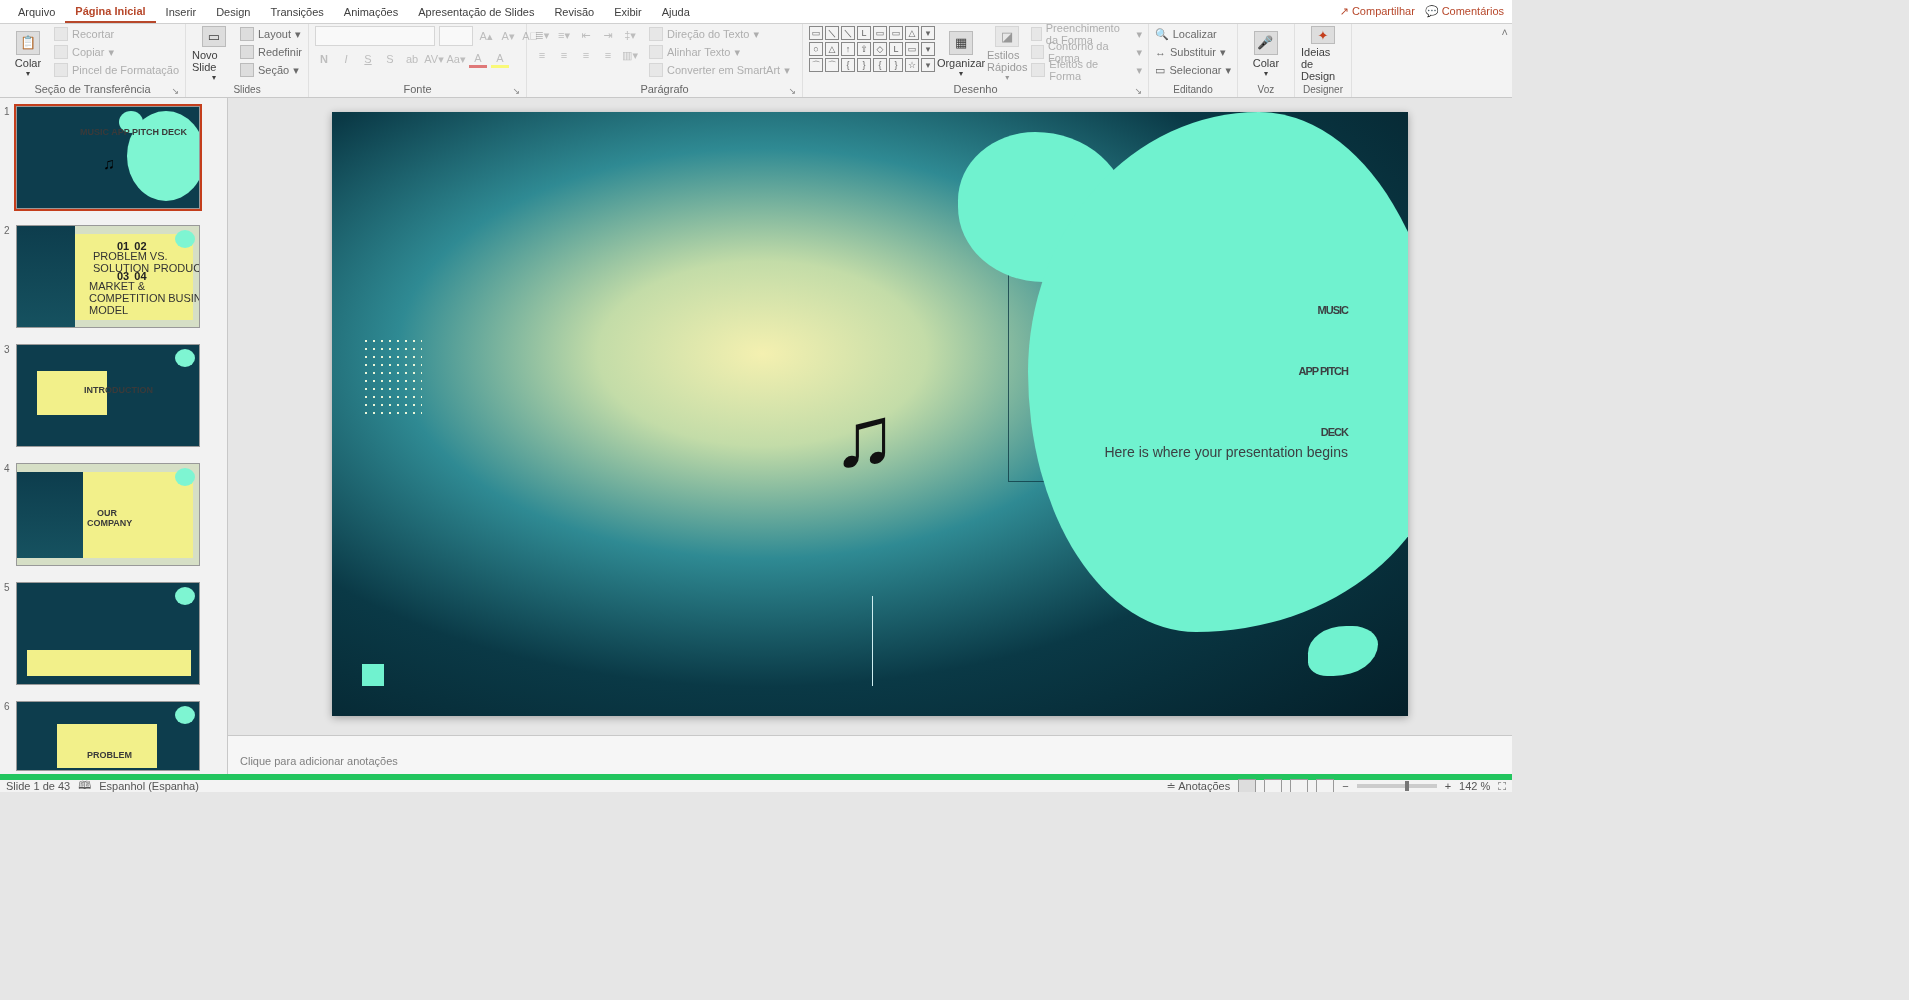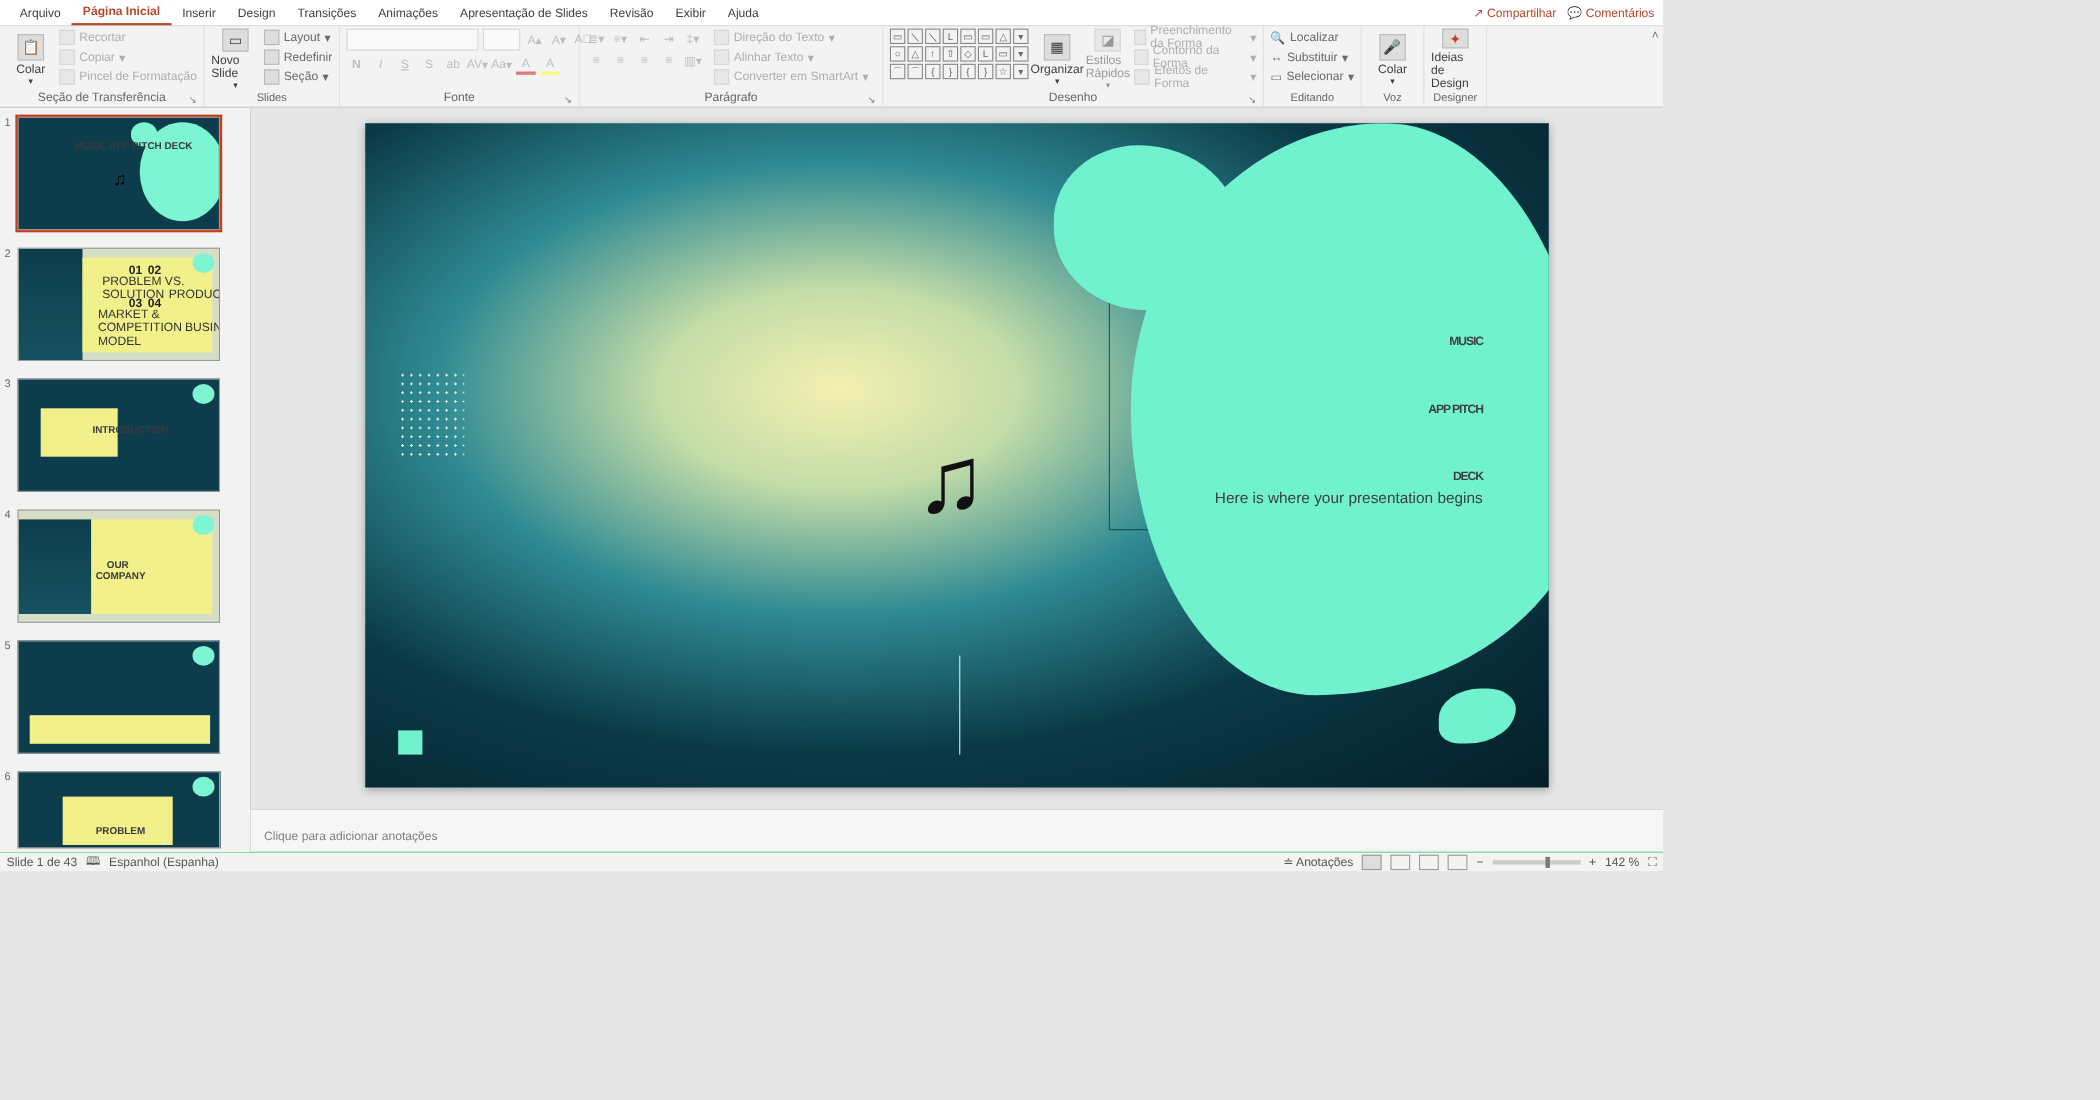--- a/index.html
+++ b/index.html
@@ -55,21 +55,21 @@
 .sq-accent { position:absolute; left:30px; bottom:30px; width:22px; height:22px; background:#70f2cf; }
 .dots { position:absolute; left:30px; top:225px; width:60px; height:80px;
         background-image: radial-gradient(#e9f5d9 1.2px, transparent 1.2px);
         background-size: 8px 8px; }
 .vline { position:absolute; left:540px; bottom:30px; width:1px; height:90px; background:#cfeef0; }
 .frame-tr { position:absolute; right:80px; top:110px; width:320px; height:260px; border: 1px solid rgba(15,60,70,0.8); }
 
 .notes { height: 24px; border-top: 1px solid #c8c8c8; background:#f6f6f6; padding: 19px 12px; color:#808080; }
 
 
-.status { height: 18px; background: #f3f3f3; border-top: 1px solid #22c55e; display:flex; align-items:center; padding: 0 6px; font-size: 10.5px; color:#555; }
+.status { height: 18px; background: #f3f3f3; border-top: 6px solid #22c55e; display:flex; align-items:center; padding: 0 6px; font-size: 10.5px; color:#555; }
 .status-right { margin-left:auto; display:flex; align-items:center; gap:8px; }
 .status-right .vbtn { width:18px; height:14px; border:1px solid #999; }
 .zoom-slider { width:80px; height:4px; background:#ccc; position:relative; }
 .zoom-slider::after { content:""; position:absolute; left:60%; top:-3px; width:4px; height:10px; background:#777; }
 
 ::-webkit-scrollbar { width: 14px; }
 ::-webkit-scrollbar-track { background: #eee; }
 ::-webkit-scrollbar-thumb { background: #c4c4c4; }
 </style>
 </head>
@@ -274,21 +274,21 @@
 </div>
 
 <div class="main">
   <div class="thumbs">
 
     <div class="thumb-row">
       <div class="thumb-num">1</div>
       <div class="thumb sel">
         <div class="blob" style="right:-6px;top:4px;width:78px;height:90px;"></div>
         <div class="blob" style="right:56px;top:4px;width:24px;height:22px;"></div>
-        <div style="position:absolute;right:24px;top:20px;text-align:left;padding-left:44px;" class="thumb-label">MUSIC APP PITCH DECK</div>
+        <div style="position:absolute;right:12px;top:20px;text-align:left;padding-left:44px;" class="thumb-label">MUSIC APP PITCH DECK</div>
         <div style="position:absolute;left:86px;top:48px;font-size:16px;">♫</div>
       </div>
     </div>
 
     <div class="thumb-row">
       <div class="thumb-num">2</div>
       <div class="thumb" style="background:#d6dfc6;">
         <div style="position:absolute;left:0;top:0;width:58px;height:103px;background:linear-gradient(#0d3d4d,#165260);"></div>
         <div class="yel" style="left:58px;top:8px;width:118px;height:86px;"></div>
         <div class="blob" style="right:4px;top:4px;width:20px;height:18px;"></div>

